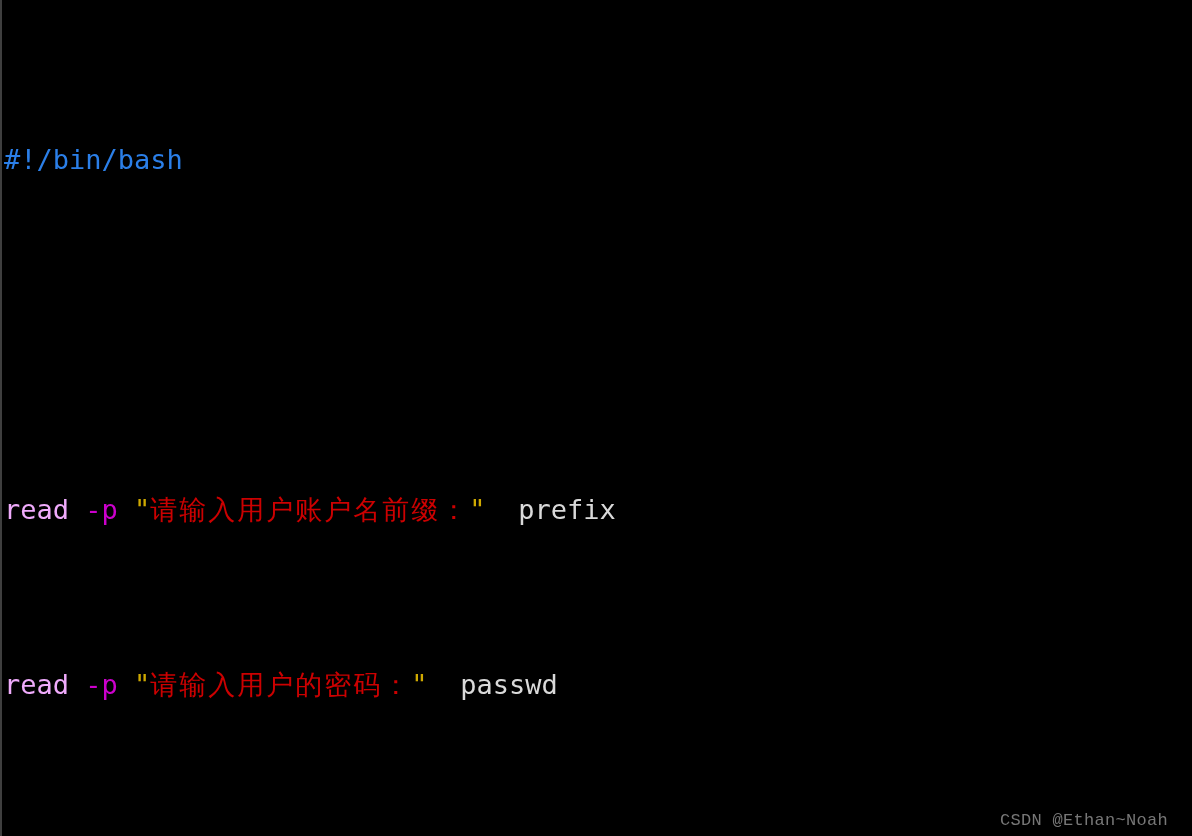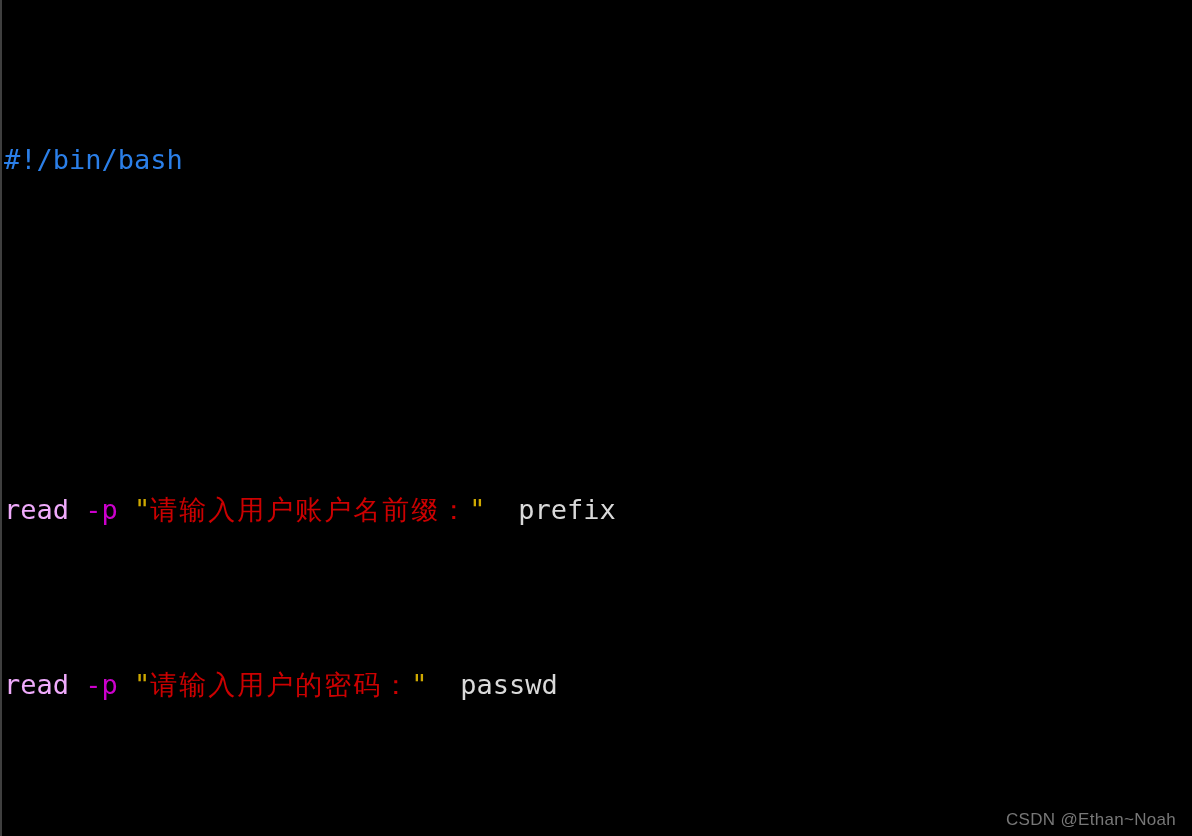--- a/index.html
+++ b/index.html
@@ -51,24 +51,24 @@
   .c-string   { color: #cc0000; }
   .c-var      { color: #cc00cc; }
   .c-plain    { color: #d9d9d9; }
   .c-quote    { color: #cfa900; }
 
   
   .cjk { font-family: "DejaVu Sans", "Liberation Sans", sans-serif; letter-spacing: 2px; }
 
   #watermark {
     position: absolute;
-    right: 16px;
+    right: 24px;
     bottom: 6px;
     color: #8c8c8c;
-    font-family: Liberation Sans, sans-serif;
+    font-family: Liberation Mono, monospace;
     font-size: 17px;
     letter-spacing: .3px;
     opacity: .85;
   }
 </style>
 </head>
 <body>
 
 <div id="terminal">
 

